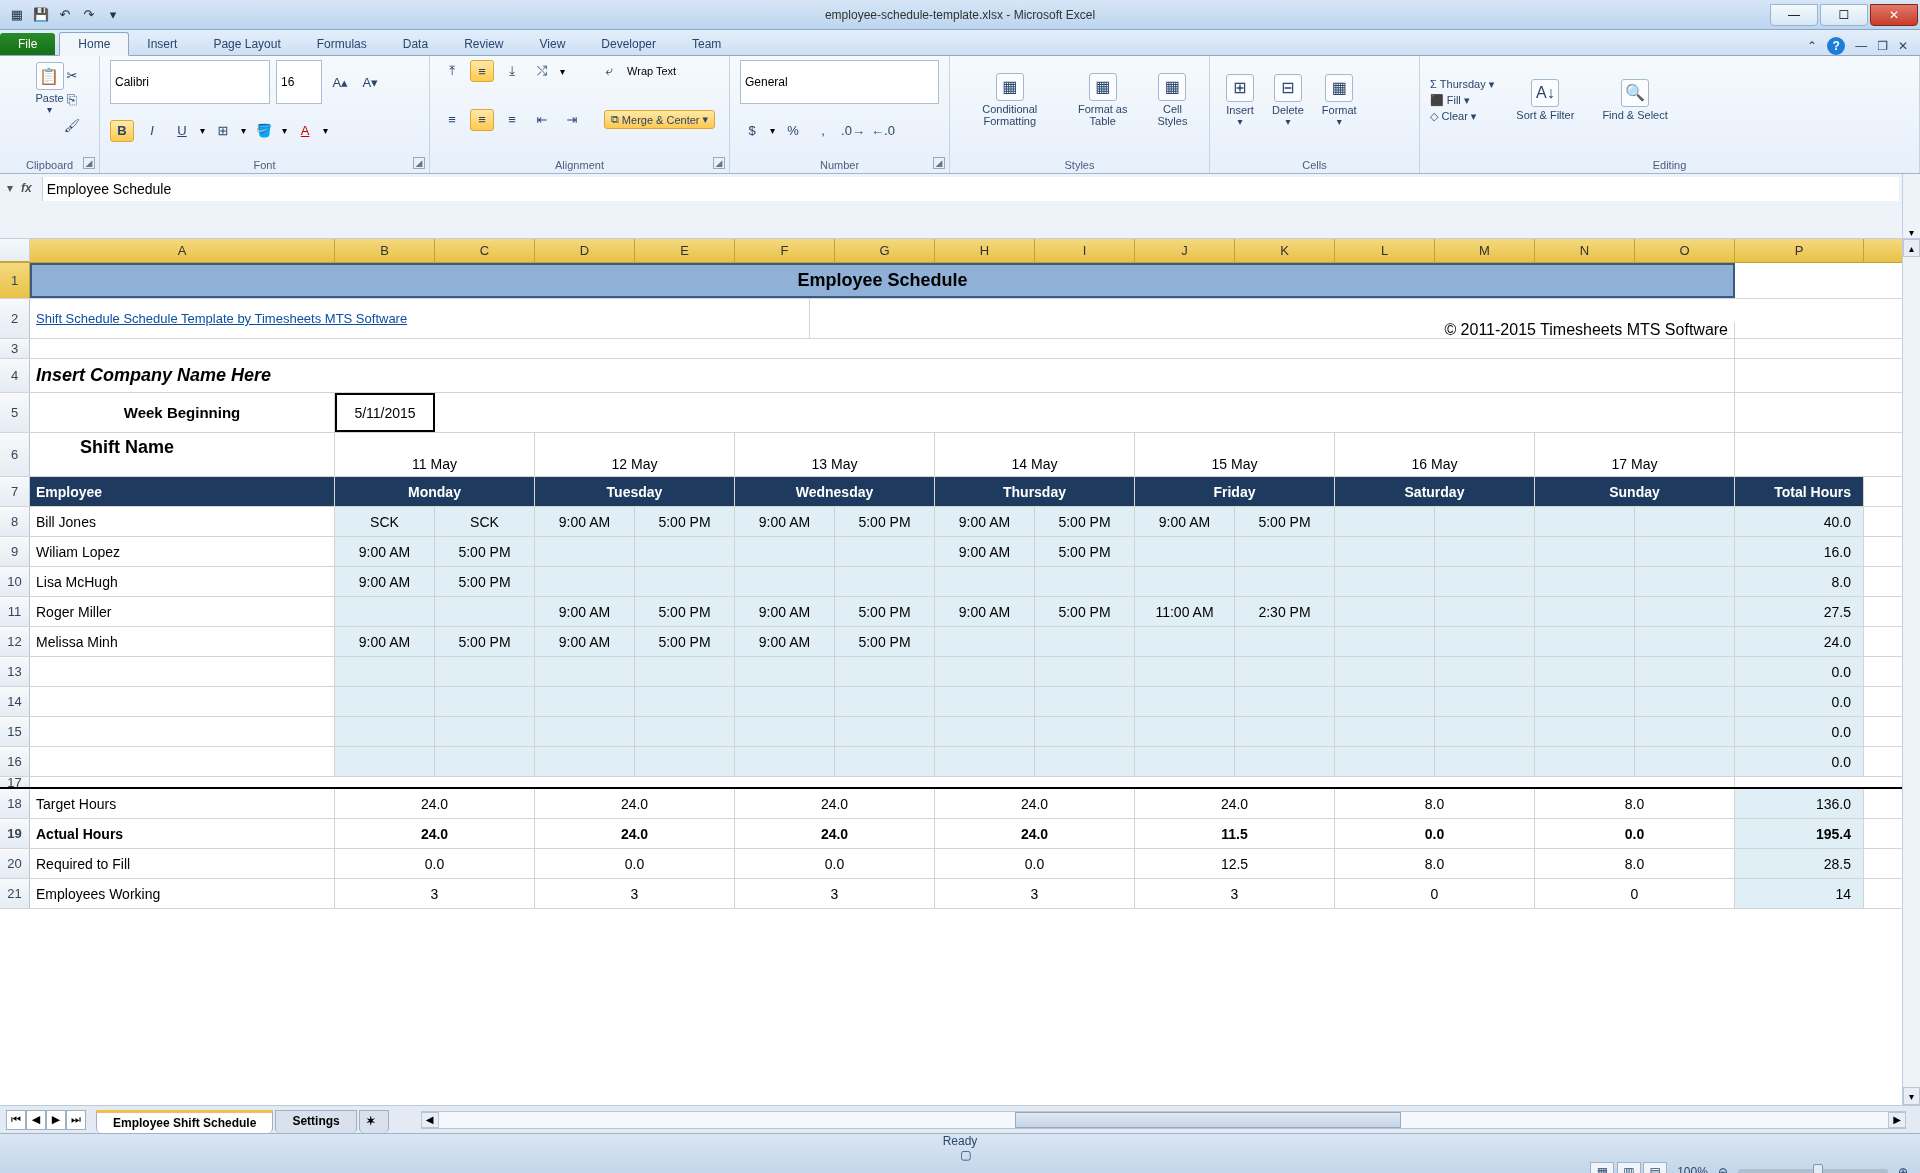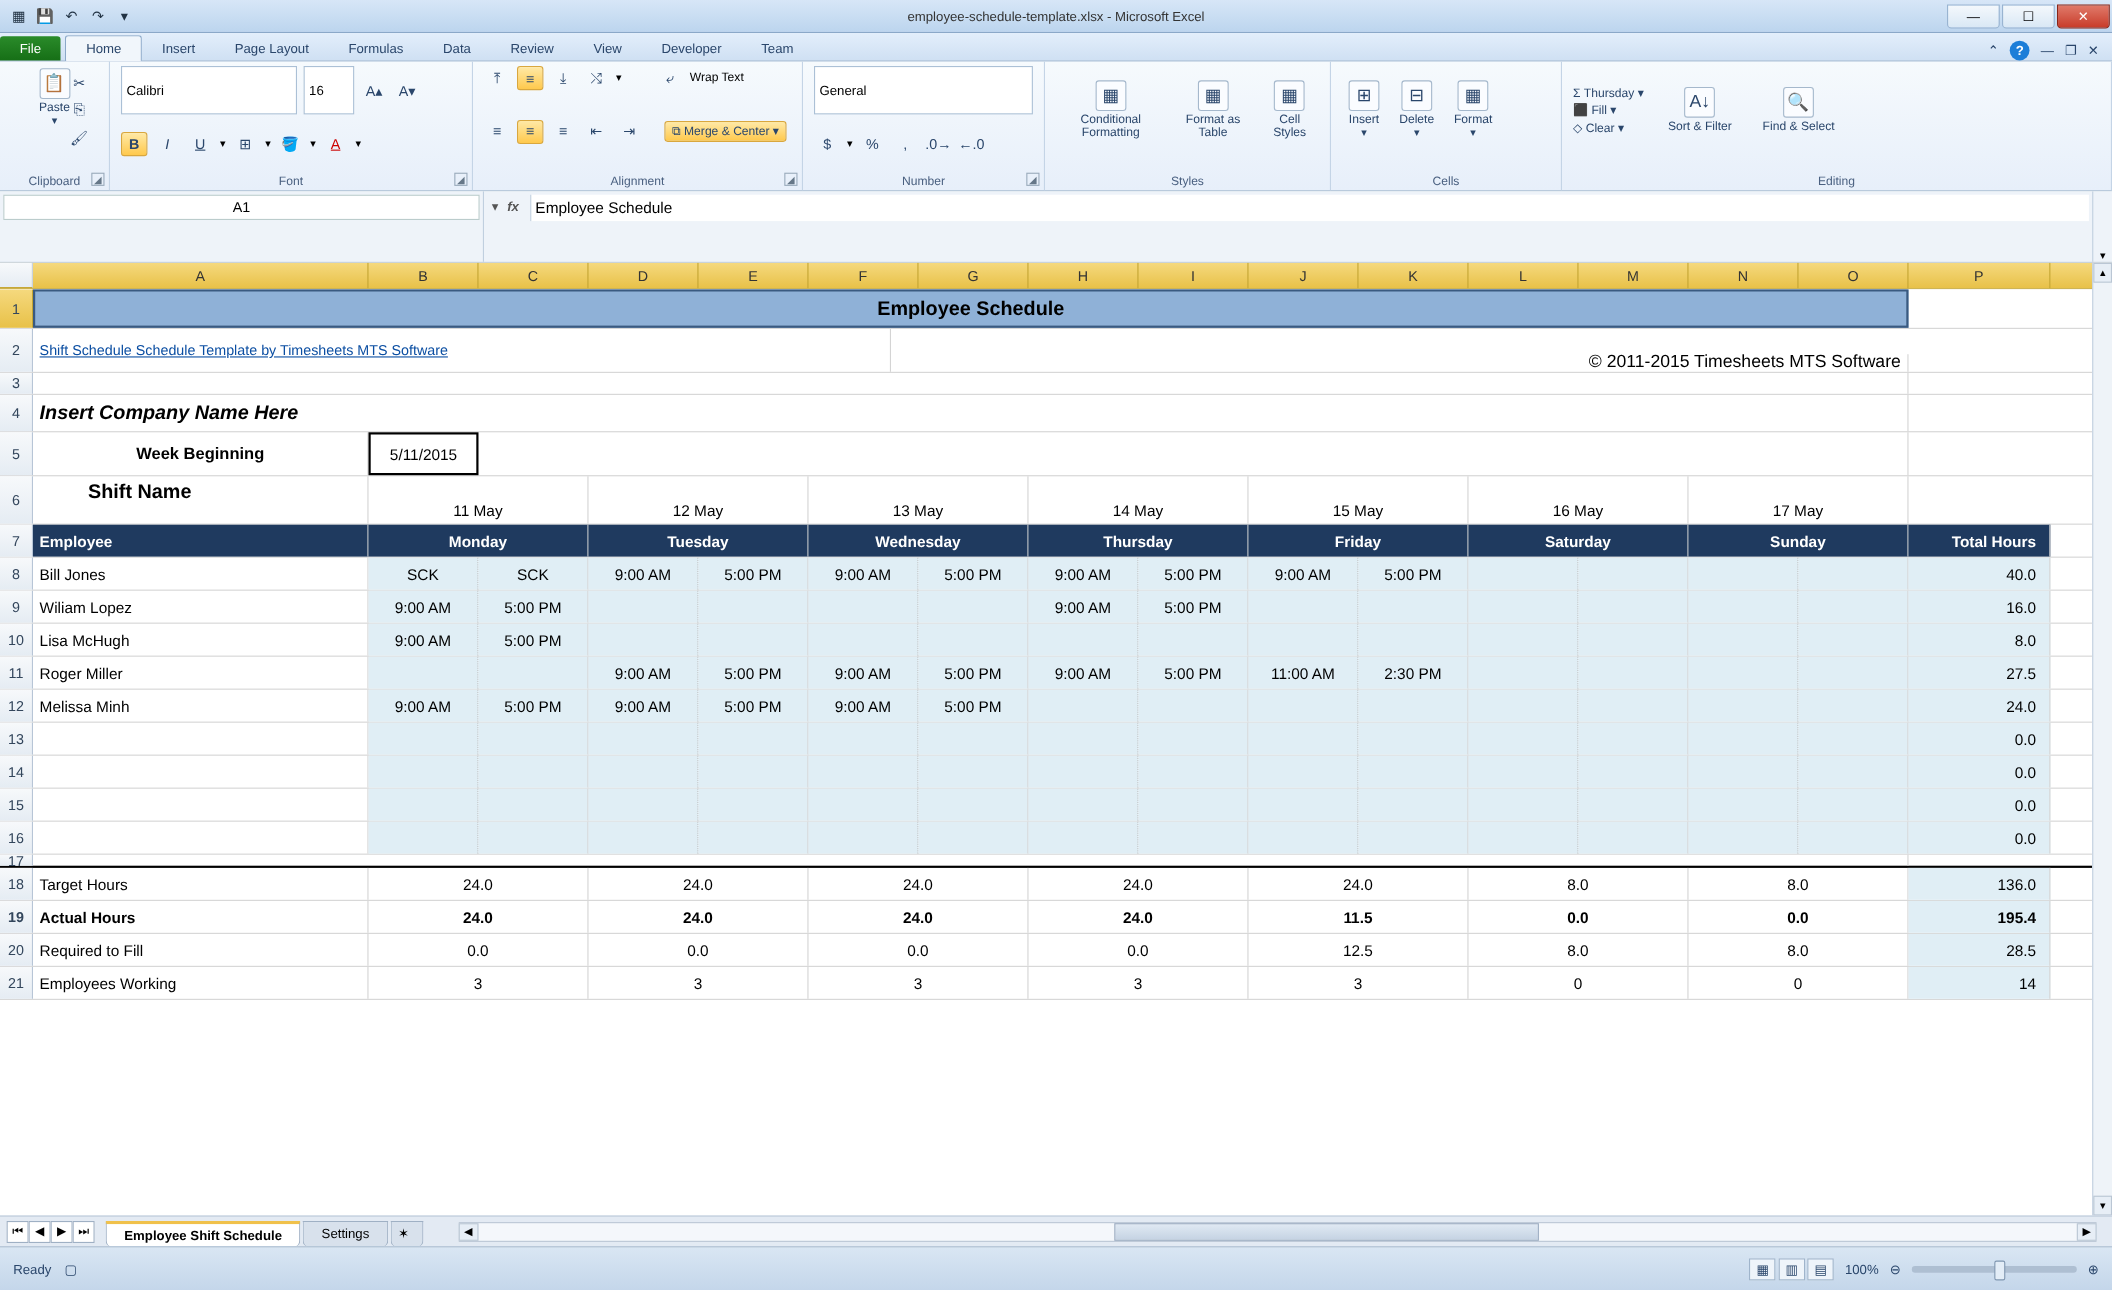--- a/index.html
+++ b/index.html
@@ -63,30 +63,30 @@
 .shade { background:#e0eef5; }
 .dotted-r { border-right:1px dotted #bbb !important;}
 .bord-all { border:2px solid #000 !important;}
 .link { color:#0b4ea2; text-decoration:underline; font-size:13px;}
 
 
 .hscroll { position:absolute; bottom:40px; left:0; right:0; height:28px; background:#e3eaf3; border-top:1px solid #bcc9d9; display:flex; align-items:center;}
 .sheetnav { display:flex; gap:0; padding-left:6px;}
 .sheetnav span { width:20px; height:20px; border:1px solid #9fb0c4; background:#fff; display:flex; align-items:center; justify-content:center; font-size:11px;}
 .sheettabs { display:flex; margin-left:10px; }
-.sheettab { background:#fff; border:1px solid #9fb0c4; border-bottom:none; padding:3px 16px; font-size:12px; border-radius:0 0 5px 5px; margin-right:2px; position:relative; top:2px;}
+.sheettab { background:#fff; border:1px solid #9fb0c4; border-bottom:none; padding:3px 16px; font-size:12px; border-radius:0 0 5px 5px; margin-right:2px; position:relative; top:2px;font-weight:bold;}
 .sheettab.active { background:#fff; border-top:3px solid #f0c14b; font-weight:bold; }
 .sheettab.inactive { background:#d8e1ec; }
 .hsbar { flex:1; margin:0 14px 0 30px; height:18px; background:#f4f7fb; border:1px solid #bac6d4; position:relative;}
 .hsbar .thumb { position:absolute; left:40%; width:26%; top:0; bottom:0; background:linear-gradient(#e0e9f3,#c5d3e3); border:1px solid #99aac0;}
 .hsbar .arr { position:absolute; top:0; bottom:0; width:18px; background:#e7eef6; border:1px solid #bac6d4; display:flex; align-items:center; justify-content:center; font-size:10px;}
 .hsbar .arrL { left:-1px;} .hsbar .arrR { right:-1px;}
 
 
-.status { position:absolute; bottom:0; left:0; right:0; height:40px; background:linear-gradient(#d9e6f3,#c4d6ea); border-top:1px solid #9fb4cb; display:flex; align-items:center; padding:0 12px; font-size:12px; color:#2a466b;}
+.status { position:absolute; bottom:0; left:0; right:0; height:40px; background:linear-gradient(#d9e6f3,#c4d6ea); border-top:1px solid #9fb4cb; display:flex; align-items:center; padding:0 12px; font-size:12px; color:#2a466b;flex-direction:column;}
 .status .right { margin-left:auto; display:flex; align-items:center; gap:10px;}
 .viewbtns span { width:24px; height:20px; border:1px solid #9fb4cb; background:#eef4fa; display:inline-flex; align-items:center; justify-content:center; margin-left:-1px;}
 .zoomslider { width:150px; height:6px; background:#aebfd2; position:relative; border-radius:3px;}
 .zoomslider::after { content:''; position:absolute; left:50%; top:-5px; width:8px; height:16px; background:#e3edf7; border:1px solid #7f96b0; border-radius:2px;}
 
 
 .vscroll { position:absolute; top:239px; right:0; bottom:68px; width:18px; background:#eef3f8; border-left:1px solid #c0cfdf;}
 .vscroll .arr { height:18px; background:#e7eef6; border:1px solid #bac6d4; display:flex; align-items:center; justify-content:center; font-size:10px;}
 .tiny{font-size:10px;}
 </style>
@@ -261,23 +261,20 @@
       <div class="bigbtn">
           <div class="ico">🔍</div>
           <span style="text-align:center;line-height:1.1">Find &amp; Select</span>
         </div>
     </div>
     <div class="group-label">Editing</div>
   </div>
 </div>
 
 <div class="fbar">
-  <div class="namebox">
-      <input value="A1" style="">
-    </div>
   <div class="fxarea">
     <div class="fxbtns">
         <span>▾</span>
       </div>
     <div class="fxbtns">
         <span class="fxi">fx</span>
       </div>
     <input value="Employee Schedule" style="">
   </div>
   <div style="width:18px; border-left:1px solid #c0cfdf; display:flex; align-items:flex-end; justify-content:center; font-size:10px">▾</div>

